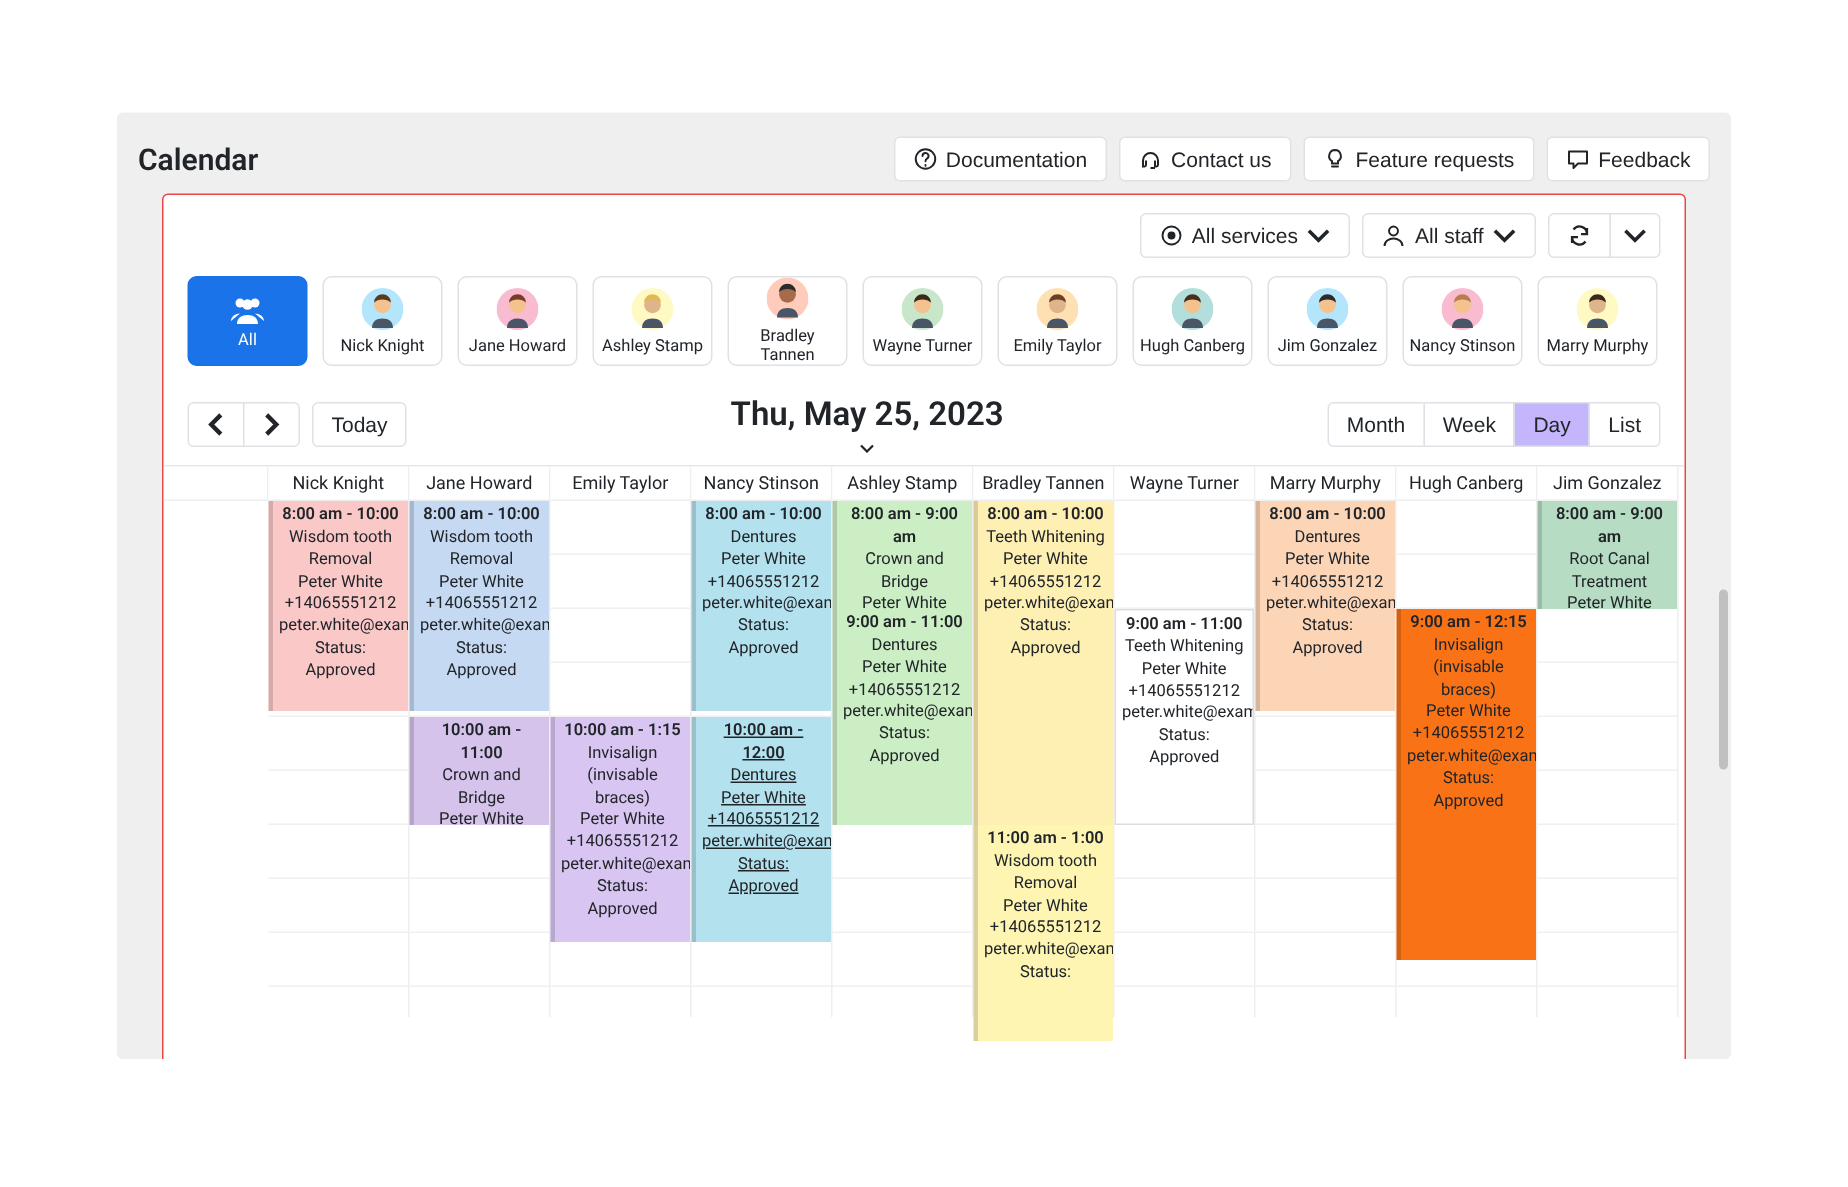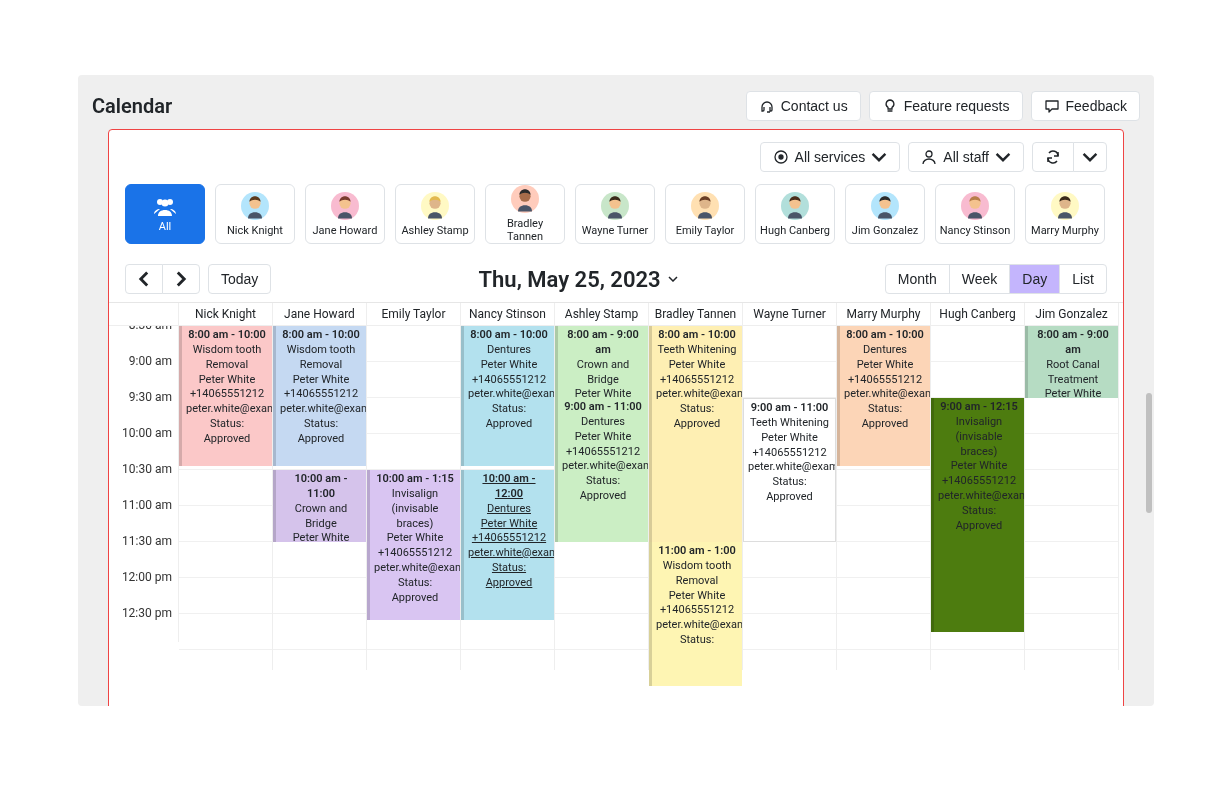--- a/index.html
+++ b/index.html
@@ -16,21 +16,21 @@
 .btn-group .btn { border-radius: 0; margin-left: -1px; }
 .btn-group .btn:first-child { border-top-left-radius: 4px; border-bottom-left-radius: 4px; margin-left: 0; }
 .btn-group .btn:last-child { border-top-right-radius: 4px; border-bottom-right-radius: 4px; }
 .staff-row { display: flex; gap: 10px; padding: 12px 16px; flex-wrap: wrap; }
 .staff-card { display: flex; flex-direction: column; align-items: center; justify-content: center; width: 80px; height: 60px; border: 1px solid #dee2e6; border-radius: 6px; cursor: pointer; font-size: 11px; gap: 4px; padding: 4px 2px; text-align: center; }
 .staff-card.active { background: #1a73e8; border-color: #1a73e8; color: #fff; }
 .avatar { width: 28px; height: 28px; border-radius: 50%; display: flex; align-items: center; justify-content: center; }
 .avatar svg { width: 28px; height: 28px; }
 .nav-row { display: flex; align-items: center; padding: 8px 16px; gap: 8px; }
 .spacer-flex { flex: 1; }
-.date-title { font-size: 22px; font-weight: 600; display: flex; align-items: center; gap: 7px; justify-content: center; }
+.date-title { font-size: 22px; font-weight: 600; display: flex; align-items: center; gap: 7px; justify-content: center; flex-direction: column; }
 .view-active { background: #c4b5fd; }
 .calendar-container { border-top: 1px solid #e6e6e6; overflow: auto; height: calc(100% - 200px); position: relative; }
 .calendar-grid { display: grid; grid-template-columns: 70px repeat(10, 94px); min-width: 100%; }
 .cal-header { position: sticky; top: 0; background: #fff; font-size: 12px; font-weight: 400; padding: 4px 2px; text-align: center; border-right: 1px solid #eee; border-bottom: 1px solid #eee; white-space: nowrap; overflow: hidden; z-index: 2; }
 .time-col { grid-column: 1; }
 .time-cell { height: 36px; text-align: right; padding-right: 6px; font-size: 12px; color: #333; border-right: 1px solid #eee; position: relative; top: -8px; }
 .staff-col { position: relative; border-right: 1px solid #eee; }
 .grid-lines { position: absolute; inset: 0; }
 .grid-line { height: 36px; border-bottom: 1px solid #f0f0f0; }
 .event { position: absolute; left: 0; right: 0; font-size: 11px; line-height: 1.35; padding: 2px 4px; border-left: 3px solid rgba(0,0,0,.15); overflow: hidden; cursor: pointer; text-align: center; }
@@ -39,20 +39,27 @@
 </style>
 </head>
 <body>
 
 <div class="page-wrapper">
   <div class="header-bar">
     <div class="header-title">Calendar</div>
     <div class="header-buttons" id="header-buttons">
         <button class="btn">
           <svg viewBox="0 0 16 16">
+            <circle cx="8" cy="8" r="6.5" fill="none" stroke="currentColor" stroke-width="1.3"></circle>
+            <path d="M6 6a2 2 0 113 1.7c-.7.4-1 .8-1 1.8M8 12v.5" fill="none" stroke="currentColor" stroke-width="1.3" stroke-linecap="round"></path>
+          </svg>
+          <span>Documentation</span>
+        </button>
+        <button class="btn">
+          <svg viewBox="0 0 16 16">
             <path d="M3 9a5 5 0 0110 0v3a1 1 0 01-1 1h-1V9m-8 0v4h1a1 1 0 001-1V9" fill="none" stroke="currentColor" stroke-width="1.3"></path>
             <path d="M8 14h3" fill="none" stroke="currentColor" stroke-width="1.3"></path>
           </svg>
           <span>Contact us</span>
         </button>
         <button class="btn">
           <svg viewBox="0 0 16 16">
             <path d="M8 2a4 4 0 00-2 7.4V11h4V9.4A4 4 0 008 2zM6 13h4" fill="none" stroke="currentColor" stroke-width="1.3" stroke-linecap="round"></path>
           </svg>
           <span>Feature requests</span>
@@ -260,31 +267,20 @@
           <div class="cal-header">Nick Knight</div>
           <div class="cal-header">Jane Howard</div>
           <div class="cal-header">Emily Taylor</div>
           <div class="cal-header">Nancy Stinson</div>
           <div class="cal-header">Ashley Stamp</div>
           <div class="cal-header">Bradley Tannen</div>
           <div class="cal-header">Wayne Turner</div>
           <div class="cal-header">Marry Murphy</div>
           <div class="cal-header">Hugh Canberg</div>
           <div class="cal-header">Jim Gonzalez</div>
-          <div class="time-col" style="grid-row: 2;">
-            <div class="time-cell">8:30 am</div>
-            <div class="time-cell">9:00 am</div>
-            <div class="time-cell">9:30 am</div>
-            <div class="time-cell">10:00 am</div>
-            <div class="time-cell">10:30 am</div>
-            <div class="time-cell">11:00 am</div>
-            <div class="time-cell">11:30 am</div>
-            <div class="time-cell">12:00 pm</div>
-            <div class="time-cell">12:30 pm</div>
-          </div>
           <div class="staff-col" style="grid-area: 2 / 2; height: 344px;">
             <div class="grid-lines">
               <div class="grid-line"></div>
               <div class="grid-line"></div>
               <div class="grid-line"></div>
               <div class="grid-line"></div>
               <div class="grid-line"></div>
               <div class="grid-line"></div>
               <div class="grid-line"></div>
               <div class="grid-line"></div>
@@ -399,21 +395,21 @@
               <div class="grid-line"></div>
               <div class="grid-line"></div>
               <div class="grid-line"></div>
               <div class="grid-line"></div>
               <div class="grid-line"></div>
               <div class="grid-line"></div>
               <div class="grid-line"></div>
               <div class="grid-line"></div>
               <div class="grid-line"></div>
             </div>
-            <div class="event" style="top: 72px; height: 234px; background: #4d7c0f;"><b>9:00 am - 12:15</b><br><span>Invisalign (invisable braces)</span><br><span>Peter White</span><br><span>+14065551212</span><br><span>peter.white@example.com</span><br><span>Status: Approved</span></div>
+            <div class="event" style="top: 72px; height: 234px; background: #f97316;"><b>9:00 am - 12:15</b><br><span>Invisalign (invisable braces)</span><br><span>Peter White</span><br><span>+14065551212</span><br><span>peter.white@example.com</span><br><span>Status: Approved</span></div>
           </div>
           <div class="staff-col" style="grid-area: 2 / 11; height: 344px;">
             <div class="grid-lines">
               <div class="grid-line"></div>
               <div class="grid-line"></div>
               <div class="grid-line"></div>
               <div class="grid-line"></div>
               <div class="grid-line"></div>
               <div class="grid-line"></div>
               <div class="grid-line"></div>

